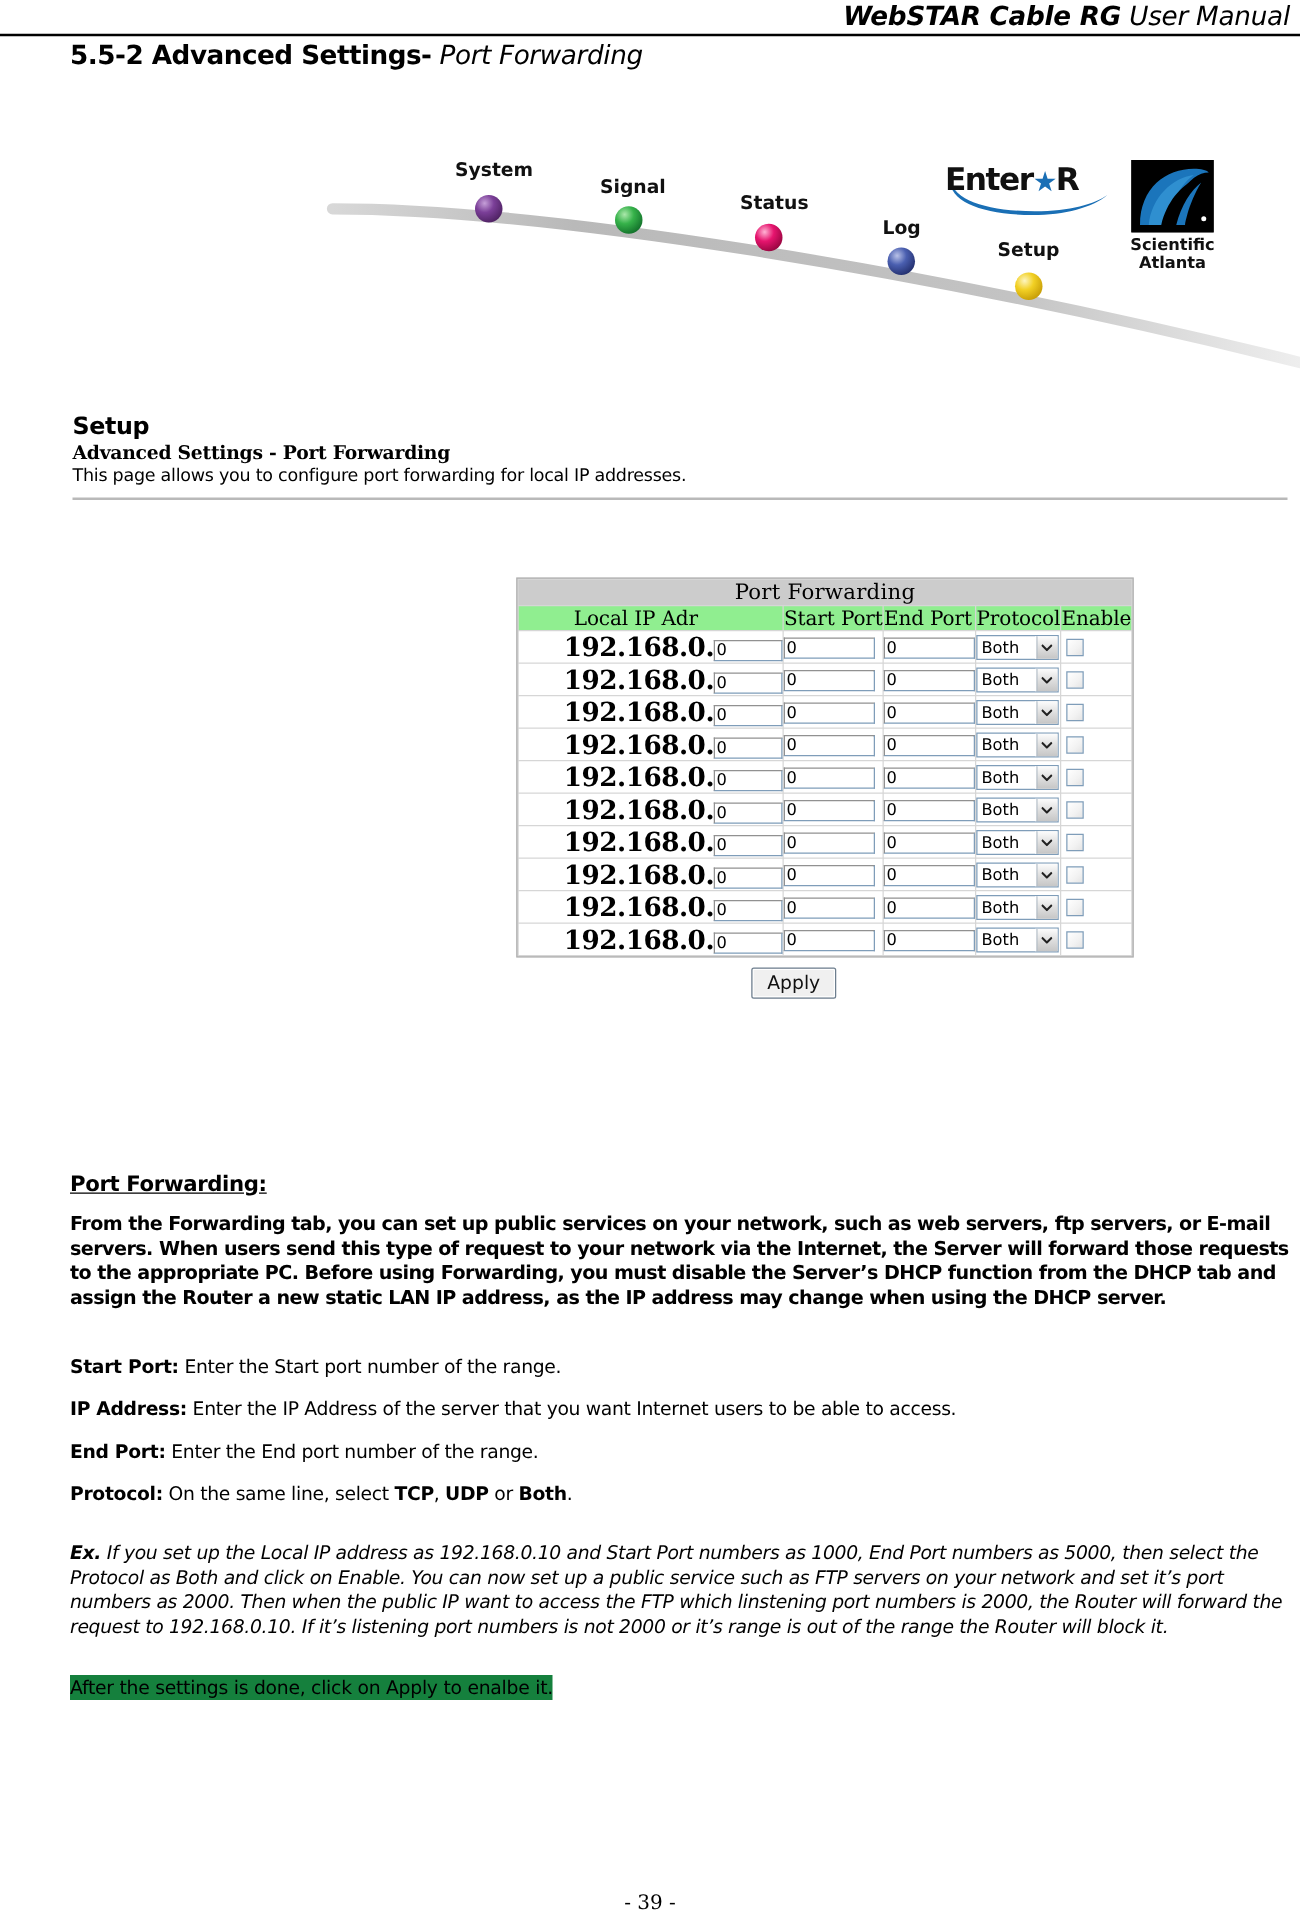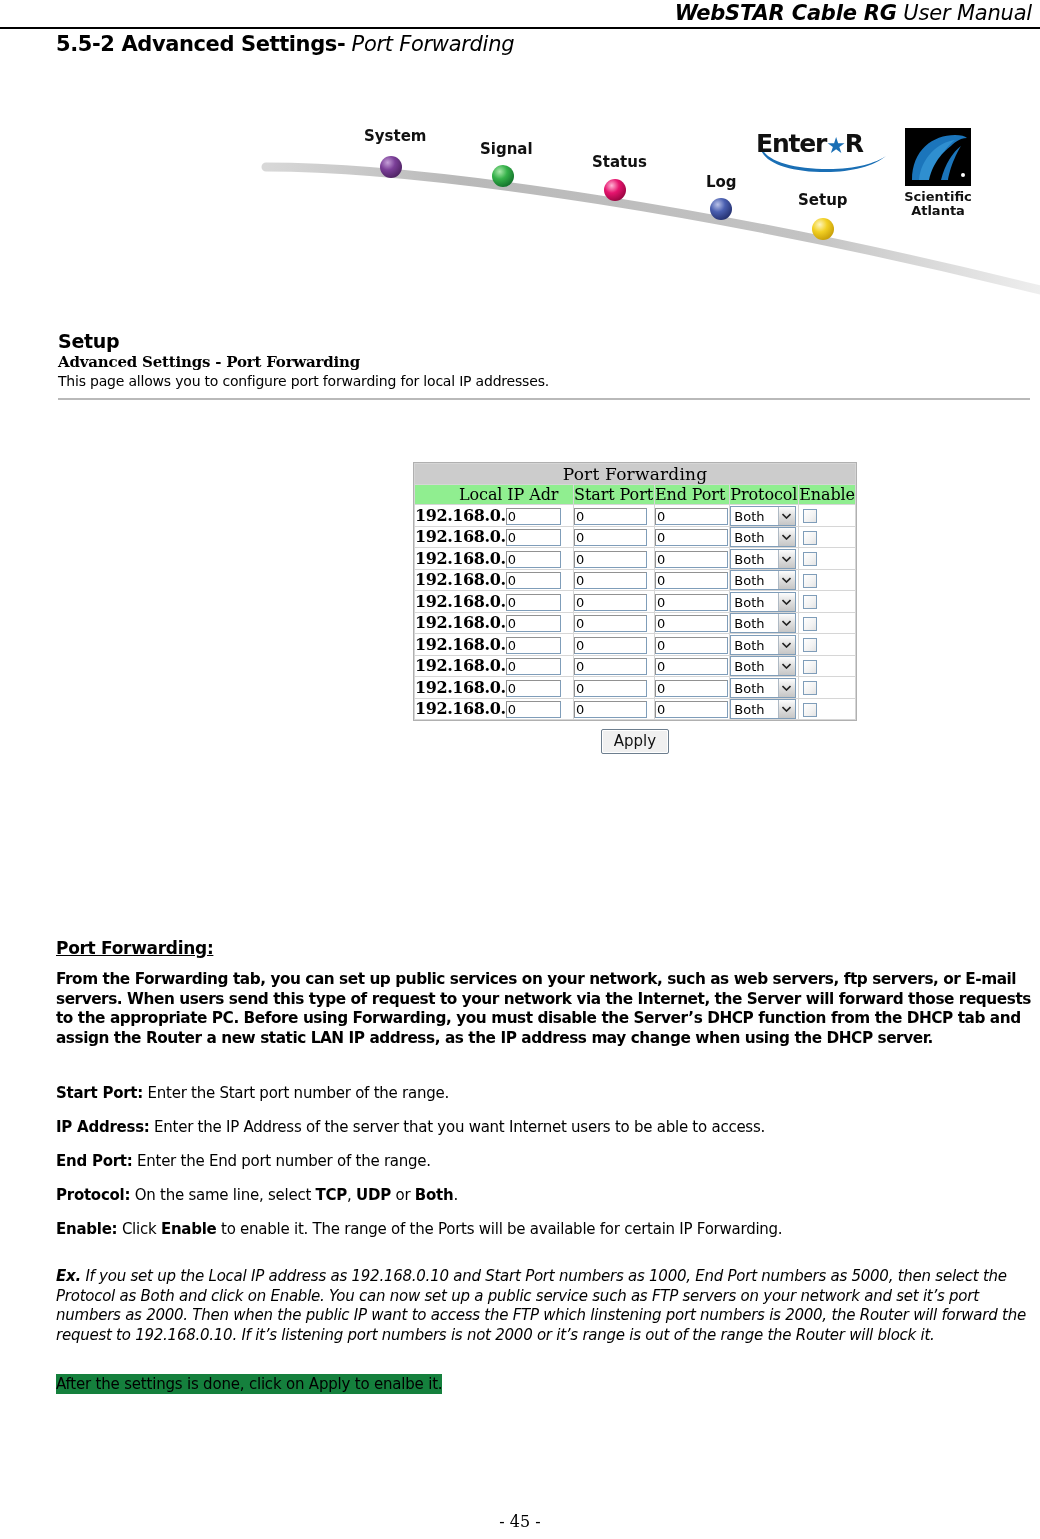--- a/index.html
+++ b/index.html
@@ -195,22 +195,23 @@
     letter-spacing: -0.1px;
   }
   .pf-cell {
     padding: 3px 2px 3px 3px;
     white-space: nowrap;
     vertical-align: middle;
   }
   .ip-prefix {
     font-family: "DejaVu Serif", serif;
     font-weight: bold;
-    font-size: 16px;
+    font-size: 21px;
     letter-spacing: -0.4px;
+    margin-left: 36px;
   }
   input.pf-input {
     font-family: "DejaVu Sans", sans-serif;
     font-size: 13px;
     border: 1px solid #7f9db9;
     border-top-color: #919191;
     border-left-color: #919191;
     background: #fff;
     height: 17px;
     padding: 0 1px;
@@ -614,29 +615,26 @@
     </div>
     <div class="def-line">
       <span class="term">IP Address:</span><span> Enter the IP Address of the server that you want Internet users to be able to access.</span>
     </div>
     <div class="def-line">
       <span class="term">End Port:</span><span>   Enter the End port number of the range.</span>
     </div>
     <div class="def-line">
       <span class="term">Protocol:</span><span>   On the same line, select </span><span class="bold">TCP</span><span>, </span><span class="bold">UDP</span><span> or </span><span class="bold">Both</span><span>.</span>
     </div>
-    <div class="def-line">
-      <span class="term">Enable:</span><span> Click </span><span class="bold">Enable</span><span> to enable it. The range of the Ports will be available for certain IP Forwarding.</span>
-    </div>
   </div>
 
   <div class="ex-para">
     <span class="ex-tag">Ex.</span><span> If you set up the Local IP address as 192.168.0.10 and Start Port numbers as 1000, End Port numbers as 5000, then select the Protocol as Both and click on Enable. You can now set up a public service such as FTP servers on your network and set it’s port numbers as 2000. Then when the public IP want to access the FTP which linstening port numbers is 2000, the Router will forward the request to 192.168.0.10. If it’s listening port numbers is not 2000 or it’s range is out of the range the Router will block it.</span>
   </div>
 
   <div class="final-note">
     <span class="hl">After the settings is done, click on Apply to enalbe it.</span>
   </div>
 </div>
 
 <div id="page-footer">
-  <span>- 45 -</span>
+  <span>- 39 -</span>
 </div>
 
 </body></html>

